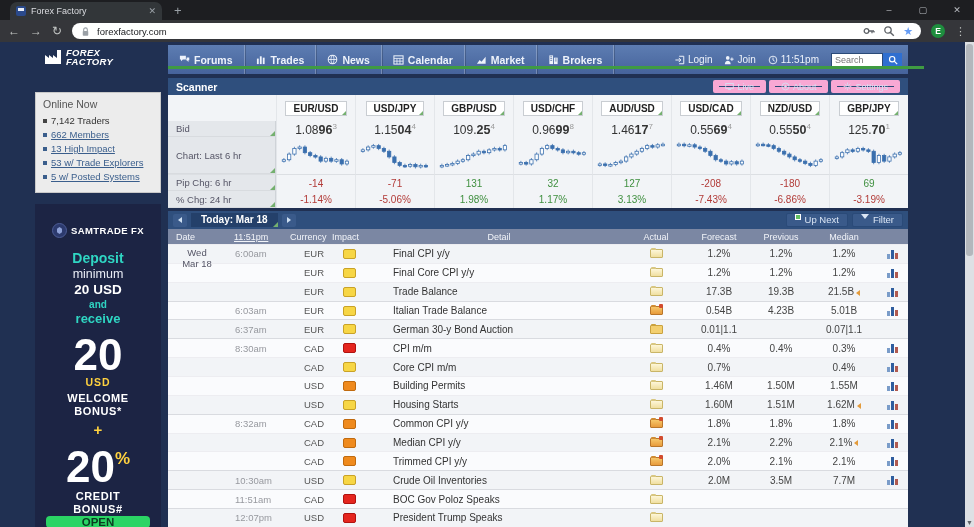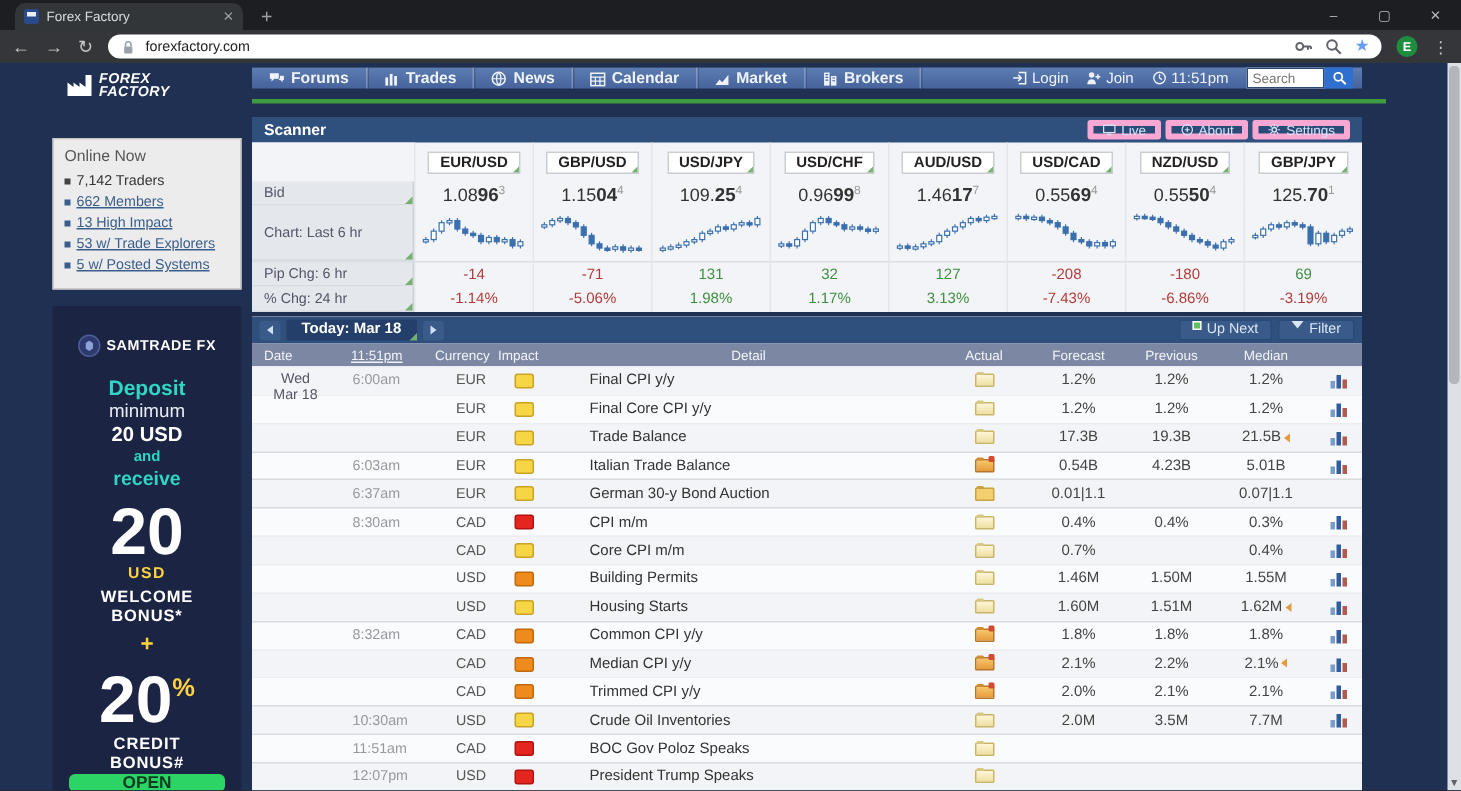--- a/index.html
+++ b/index.html
@@ -23,21 +23,21 @@
   .star { color:#669df6; font-size:11px; line-height:1; }
   .avatar { width:14px; height:14px; border-radius:50%; background:#1e8e3e; color:#fff; font-size:8.5px; font-weight:bold; display:flex; align-items:center; justify-content:center; }
   .menu-dots { color:#c4c7c5; font-size:11px; letter-spacing:0; }
 
   
   .page { position:relative; width:974px; height:485px; background:#203052; overflow:hidden; }
 
   .ff-logo { position:absolute; left:44px; top:6px; display:flex; align-items:center; gap:4px; }
   .ff-logo-text { color:#fff; font-weight:bold; font-size:9.5px; line-height:9px; letter-spacing:.3px; font-style:italic; }
 
-  .mainnav { position:absolute; left:168px; top:3px; width:740px; height:14px; background:linear-gradient(#5d7db2,#46639b); display:flex; align-items:center; }
+  .mainnav { position:absolute; left:168px; top:3px; width:740px; height:29px; background:linear-gradient(#5d7db2,#46639b); display:flex; align-items:center; }
   .nav-item { display:flex; align-items:center; gap:4px; padding:0 11px; height:100%; color:#eef3fb; font-size:10.5px; font-weight:bold; border-right:1px solid rgba(255,255,255,.25); box-shadow:1px 0 0 rgba(0,0,0,.18); transform:skewX(0); cursor:pointer; }
   .nav-right { margin-left:auto; display:flex; align-items:center; gap:12px; padding-right:6px; color:#eef3fb; font-size:10px; }
   .nav-link { display:flex; align-items:center; gap:3px; cursor:pointer; }
   .searchbox { display:flex; align-items:center; }
   .searchbox input { width:52px; height:14px; border:1px solid #2a4a78; font-size:9px; padding:0 3px; color:#777; background:#fff; }
   .search-btn { width:19px; height:14px; background:#2f6fd0; display:flex; align-items:center; justify-content:center; cursor:pointer; }
   .greenline { position:absolute; left:168px; top:24px; width:756px; height:3px; background:#3f9b42; }
 
   
   .online { position:absolute; left:35px; top:50px; width:126px; background:#ececec; border:1px solid #c9c9c9; padding:5px 7px 7px; }
@@ -63,21 +63,21 @@
   .ad-usd { color:#ffd23f; font-size:10.5px; font-weight:bold; letter-spacing:1px; margin-top:2px; }
   .ad-bonus { color:#fff; font-size:11px; font-weight:bold; letter-spacing:.6px; line-height:13px; margin-top:4px; text-align:center; }
   .ad-plus { color:#ffd23f; font-size:15px; font-weight:bold; margin-top:3px; }
   .ad-cta { margin-top:auto; margin-bottom:3px; width:104px; height:22px; background:#2bd465; border-radius:4px; color:#0b3b21; font-size:11.5px; font-weight:bold; display:flex; align-items:center; justify-content:center; cursor:pointer; }
 
   
   .scanner { position:absolute; left:168px; top:36px; width:740px; height:130px; background:#f2f4f7; box-shadow:0 0 0 1px #142档2a inset; }
   .panel-titlebar { height:17px; background:#2f4f7d; display:flex; align-items:center; padding:0 8px; }
   .panel-title { color:#fff; font-size:10.5px; font-weight:bold; }
   .scan-controls { margin-left:auto; display:flex; gap:3px; }
-  .scan-ctrl { display:flex; align-items:center; gap:3px; background:#2a4a78; border:4px solid #f9a8d4; border-radius:2px; padding:0 6px; height:13px; color:#d5e2f4; font-size:9px; cursor:pointer; }
+  .scan-ctrl { display:flex; align-items:center; gap:3px; background:#2a4a78; border:6px solid #f9a8d4; border-radius:2px; padding:0 6px; height:13px; color:#d5e2f4; font-size:9px; cursor:pointer; }
   .scan-grid { display:grid; grid-template-columns:108px repeat(8,79px); grid-template-rows:26px 16px 37px 17px 17px; }
   .sg-corner { background:#f2f4f7; }
   .sg-label { background:#e4e7eb; border-right:1px solid #cfd3d8; border-bottom:1px solid #d8dbdf; color:#556; font-size:9.5px; display:flex; align-items:center; padding-left:8px; position:relative; cursor:pointer; }
   .sg-label::after { content:""; position:absolute; right:0; bottom:0; border-left:5px solid transparent; border-bottom:5px solid #74b06f; }
   .sg-cell { border-left:1px solid #e3e6ea; display:flex; align-items:center; justify-content:center; position:relative; }
   .pair-box { background:#fff; border:1px solid #c9cdd2; padding:1px 7px; font-size:10px; font-weight:bold; color:#222; position:relative; cursor:pointer; }
   .pair-box::after { content:""; position:absolute; right:0; bottom:0; border-left:4px solid transparent; border-bottom:4px solid #74b06f; }
   .bid { font-size:12px; color:#333; }
   .bid b { font-size:12.5px; }
   .bid sup { font-size:8px; color:#999; }
@@ -331,24 +331,24 @@
             <span>Settings</span>
           </span>
         </div>
     </div>
     <div class="scan-grid" id="scan-grid">
         <div class="sg-corner"></div>
         <div class="sg-cell">
           <span class="pair-box">EUR/USD</span>
         </div>
         <div class="sg-cell">
+          <span class="pair-box">USD/JPY</span>
+        </div>
+        <div class="sg-cell">
           <span class="pair-box">GBP/USD</span>
-        </div>
-        <div class="sg-cell">
-          <span class="pair-box">USD/JPY</span>
         </div>
         <div class="sg-cell">
           <span class="pair-box">USD/CHF</span>
         </div>
         <div class="sg-cell">
           <span class="pair-box">AUD/USD</span>
         </div>
         <div class="sg-cell">
           <span class="pair-box">USD/CAD</span>
         </div>

